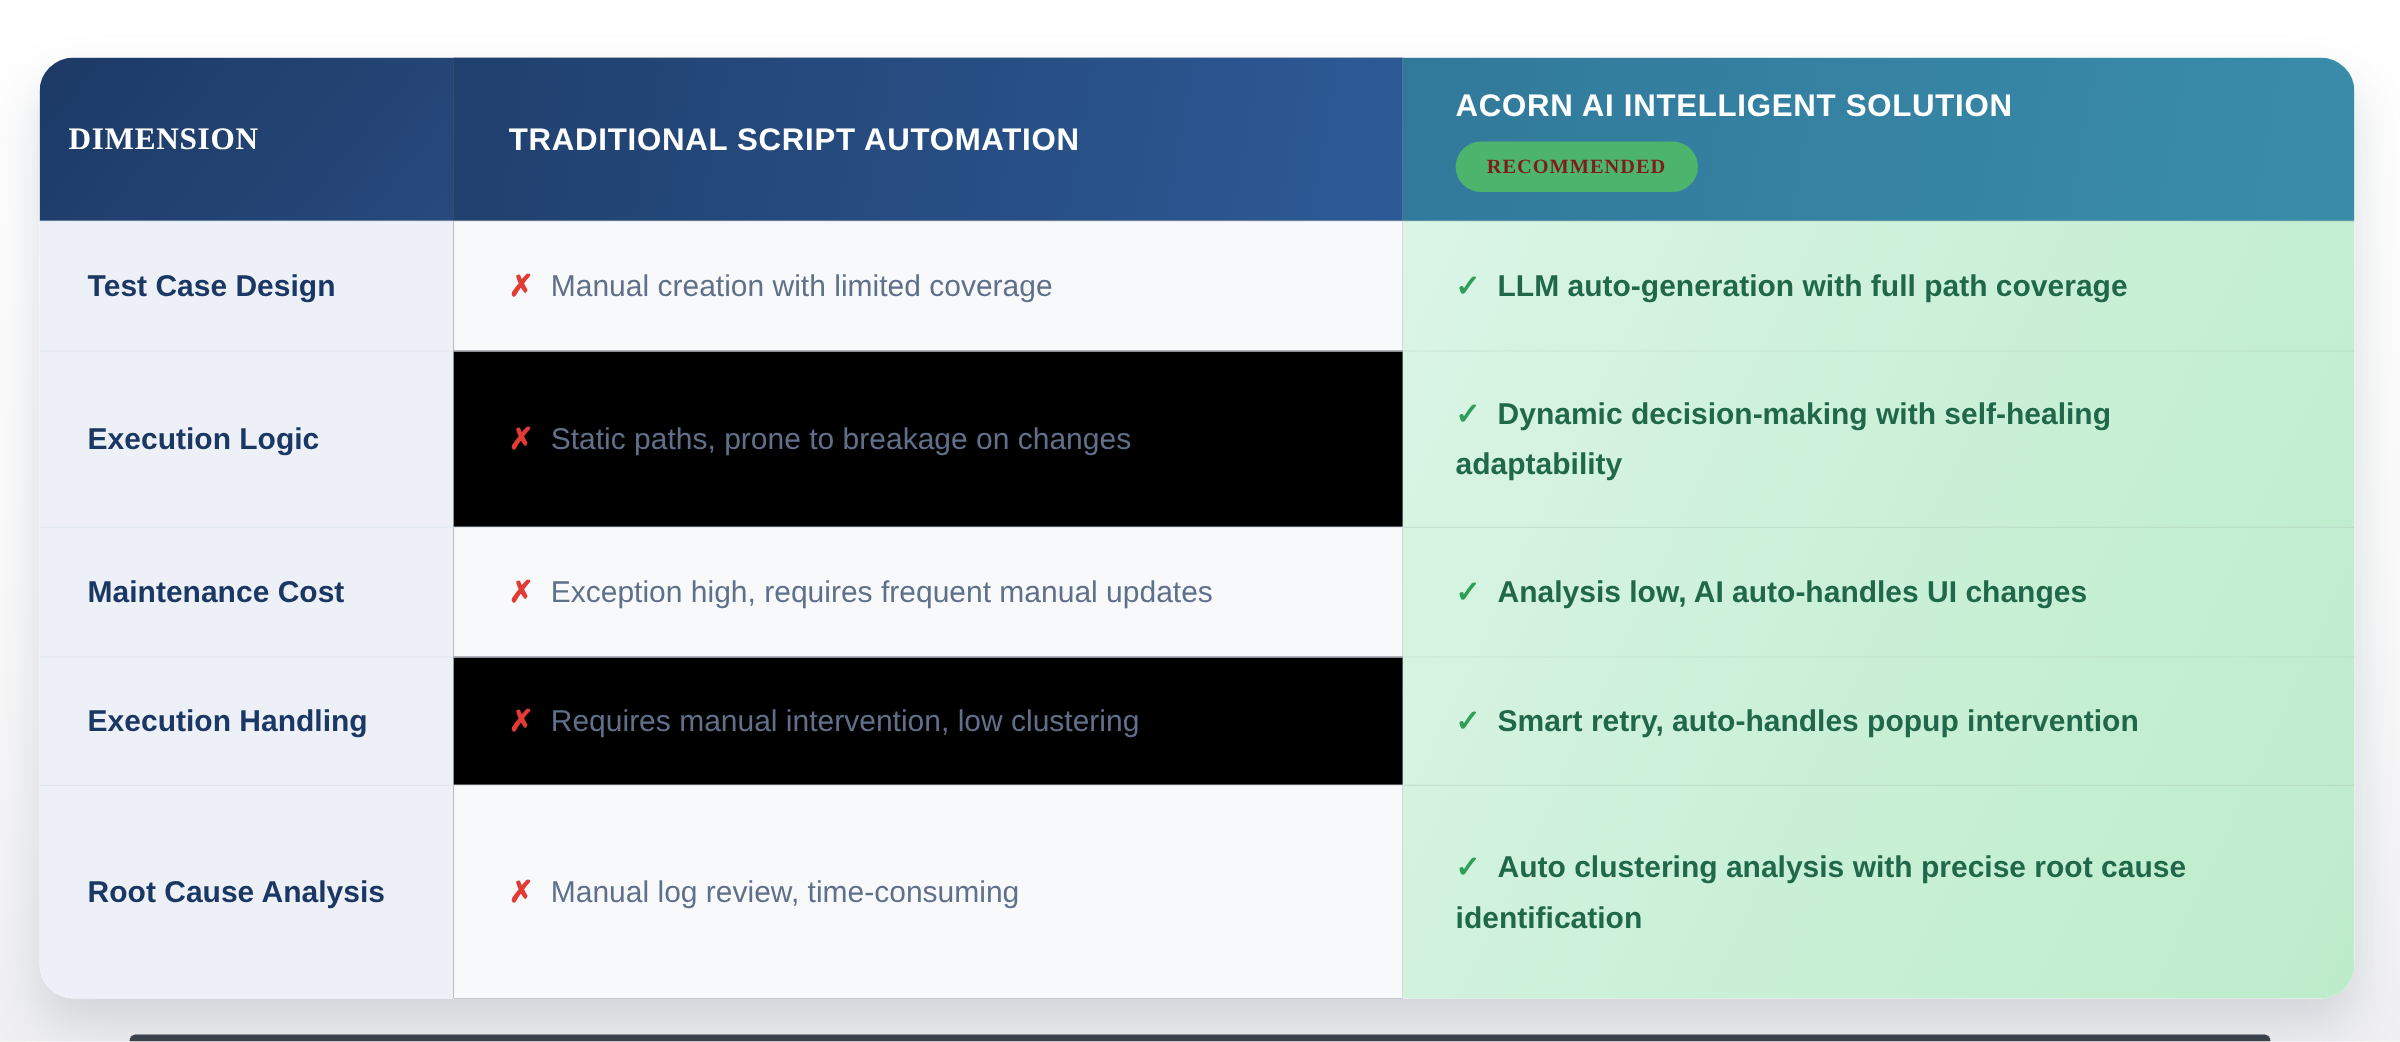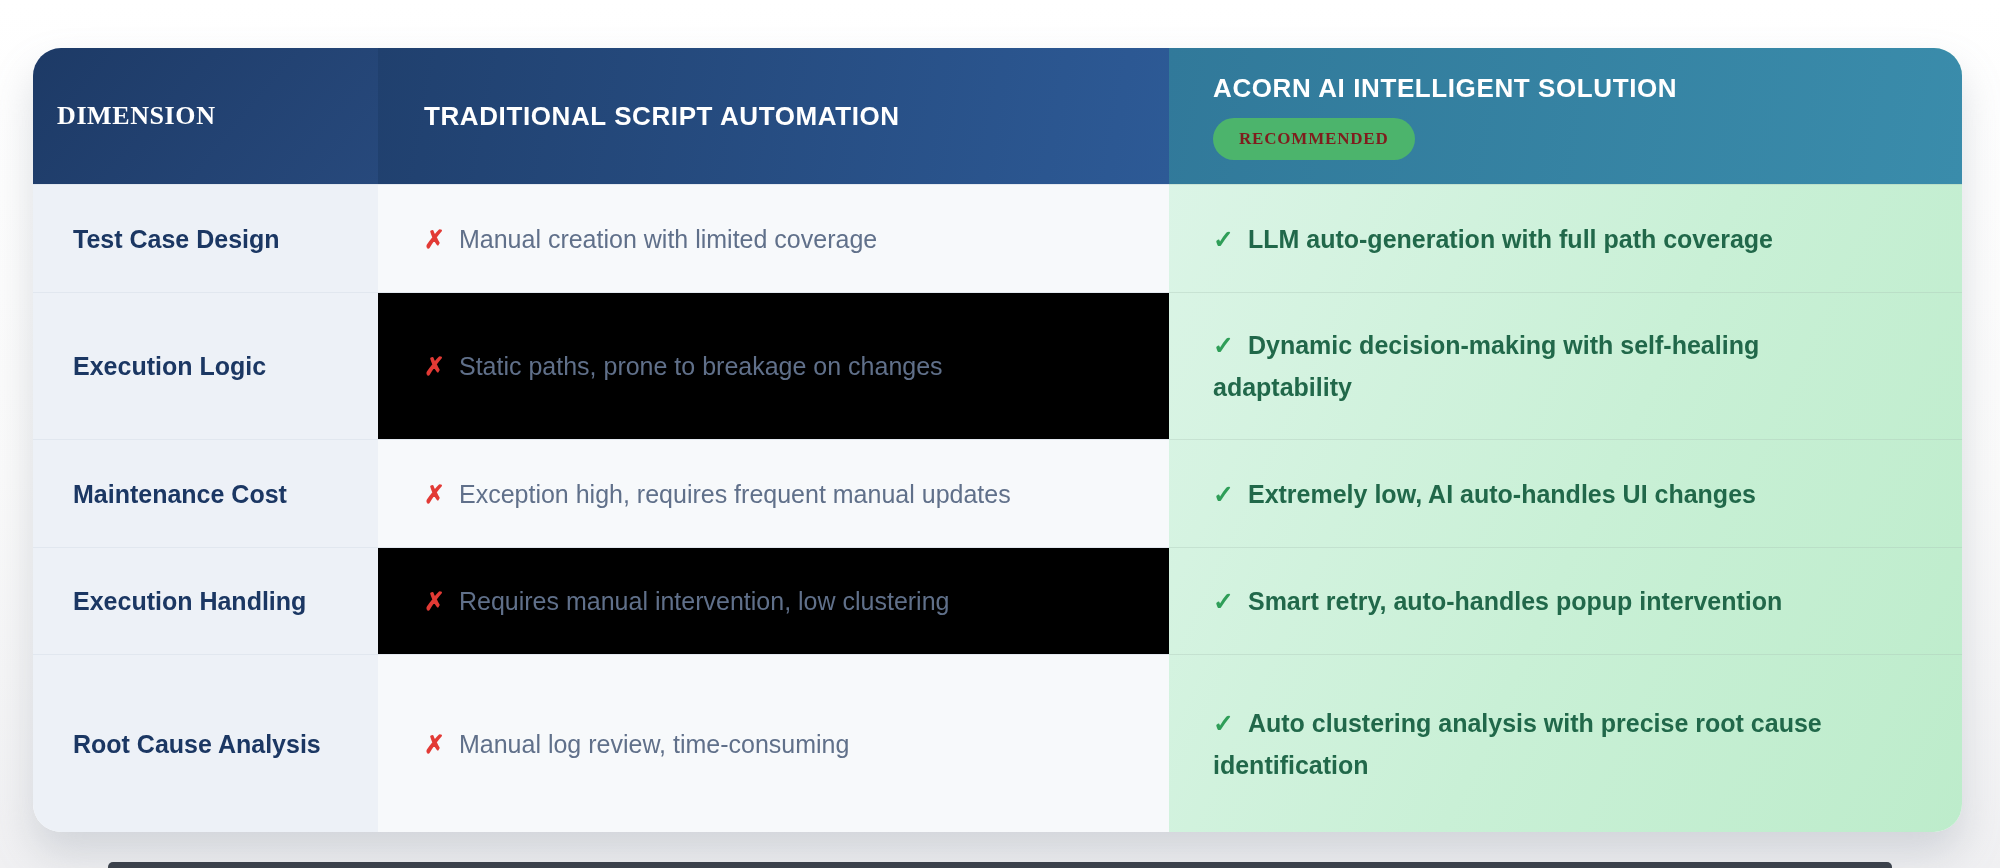--- a/index.html
+++ b/index.html
@@ -156,21 +156,21 @@
       <span>ACORN AI INTELLIGENT SOLUTION</span>
       <span class="badge">RECOMMENDED</span>
     </div>
     <div class="cell body rh1">
       <p><span class="mark check-mark">✓</span><span>LLM auto-generation with full path coverage</span></p>
     </div>
     <div class="cell body rh2">
       <p><span class="mark check-mark">✓</span><span>Dynamic decision-making with self-healing adaptability</span></p>
     </div>
     <div class="cell body rh3">
-      <p><span class="mark check-mark">✓</span><span>Extremely low, AI auto-handles UI changes</span></p>
+      <p><span class="mark check-mark">✓</span><span>Analysis low, AI auto-handles UI changes</span></p>
     </div>
     <div class="cell body rh4">
       <p><span class="mark check-mark">✓</span><span>Smart retry, auto-handles popup intervention</span></p>
     </div>
     <div class="cell body rh5">
       <p><span class="mark check-mark">✓</span><span>Auto clustering analysis with precise root cause identification</span></p>
     </div>
   </div>
 
 </div>

